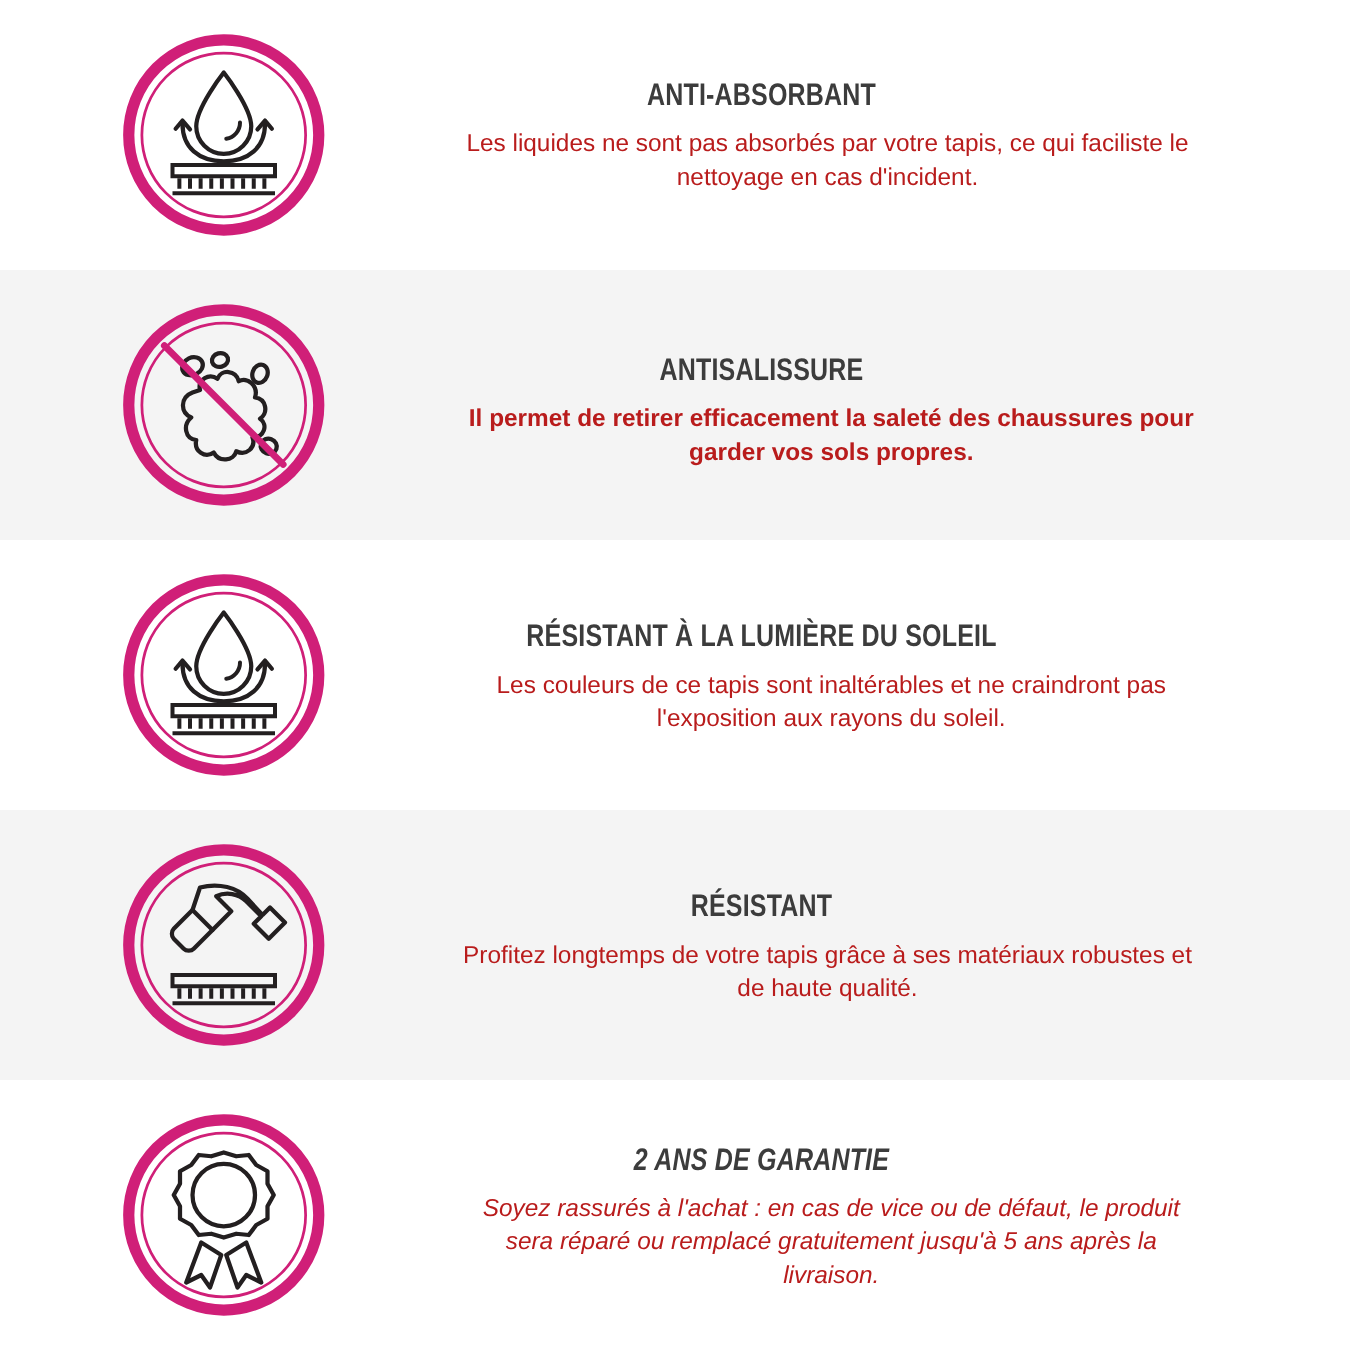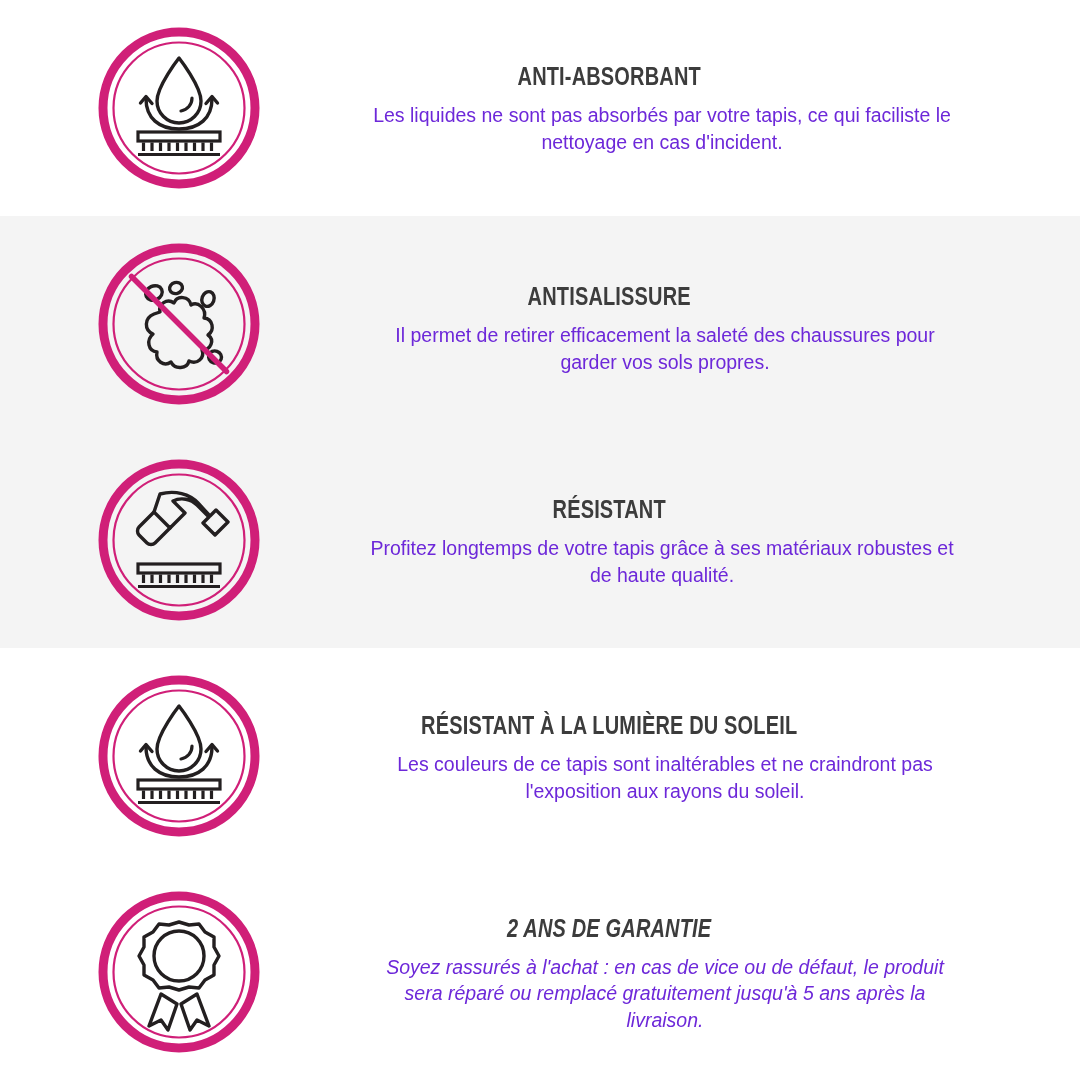--- a/index.html
+++ b/index.html
@@ -74,32 +74,32 @@
     transform: scaleX(0.80);
     transform-origin: left center;
     margin: 0 0 12px 0;
     white-space: nowrap;
   }
   .feature-desc {
     font-family: "Liberation Sans", sans-serif;
     font-weight: normal;
     font-size: 19.5px;
     line-height: 1.35;
-    color: #6d28d9;
+    color: #b91c1c;
     margin: 0;
     max-width: 600px;
   }
 
   
   .row-1 .text-cell { padding-left: 22px; padding-top: 2px; }
   .row-2 .text-cell { padding-left: 22px; padding-top: 10px; }
   .row-3 .text-cell { padding-left: 22px; padding-top: 4px; }
   .row-4 .text-cell { padding-left: 22px; padding-top: 4px; }
   .row-5 .text-cell { padding-left: 22px; padding-top: 4px; font-style: italic; }
-  .row-2 .feature-desc { padding-left: 3px; }
+  .row-2 .feature-desc { padding-left: 3px; font-weight: bold; }
   .row-3 .feature-desc { padding-left: 3px; }
   .row-5 .feature-desc { padding-left: 3px; }
 </style>
 </head>
 <body>
 
 <div id="feature-list">
 
   <div class="feature-row row-1">
     <div class="icon-cell">
@@ -156,85 +156,85 @@
           <line x1="34.5" y1="34.5" x2="129.5" y2="129.5" stroke="#d01f78" stroke-width="5.5" stroke-linecap="round"></line>
         </svg>
       </div>
     </div>
     <div class="text-cell">
       <h2 class="feature-title">ANTISALISSURE</h2>
       <p class="feature-desc">Il permet de retirer efficacement la saleté des chaussures pour garder vos sols propres.</p>
     </div>
   </div>
 
-  <div class="feature-row row-4 alt">
-    <div class="icon-cell">
-      <div class="icon-badge">
-        <svg viewBox="0 0 164 164" xmlns="http://www.w3.org/2000/svg">
-          <circle cx="82" cy="82" r="76" fill="none" stroke="#d01f78" stroke-width="9"></circle>
-          <circle cx="82" cy="82" r="65.5" fill="none" stroke="#d01f78" stroke-width="2.2"></circle>
-          <g fill="none" stroke="#231f20" stroke-width="3.4" stroke-linecap="round" stroke-linejoin="round">
-            <path d="M63 36 C78 32 93 36 101 45 L113 58 L119 52 L131 64 L118 77 L106 65 L112 59
-                     L100 47 C94 41 84 39 76 43 L88 55 L73 70 L57 54 Z"></path>
-            <path d="M57 54 L42 69 C40 71 40 75 42 77 L50 85 C52 87 56 87 58 85 L73 70"></path>
+  <div class="feature-row row-3">
+    <div class="icon-cell">
+      <div class="icon-badge">
+        <svg viewBox="0 0 164 164" xmlns="http://www.w3.org/2000/svg">
+          <circle cx="82" cy="82" r="76" fill="none" stroke="#d01f78" stroke-width="9"></circle>
+          <circle cx="82" cy="82" r="65.5" fill="none" stroke="#d01f78" stroke-width="2.2"></circle>
+          <g fill="none" stroke="#231f20" stroke-width="3.4" stroke-linecap="round" stroke-linejoin="round">
+            <path d="M82 32 C82 32 60 60 60 75 A22 22 0 0 0 104 75 C104 60 82 32 82 32 Z"></path>
+            <path d="M95 72 A13 13 0 0 1 84 85" stroke-width="3.2"></path>
+            <path d="M49 73 C49 92 62 103 82 103 C102 103 115 92 115 73"></path>
+            <path d="M43.5 77 L49 70.5 L55 77.5"></path>
+            <path d="M109 77.5 L115 70.5 L120.5 77"></path>
           </g>
           <g stroke="#231f20" stroke-width="3.2" fill="none" stroke-linecap="butt">
             <rect x="41" y="106" width="82" height="9" fill="none"></rect>
             <line x1="41" y1="128.5" x2="123" y2="128.5"></line>
             <line x1="46.5" y1="116.5" x2="46.5" y2="125"></line>
             <line x1="55" y1="116.5" x2="55" y2="125"></line>
             <line x1="63.5" y1="116.5" x2="63.5" y2="125"></line>
             <line x1="72" y1="116.5" x2="72" y2="125"></line>
             <line x1="80.5" y1="116.5" x2="80.5" y2="125"></line>
             <line x1="89" y1="116.5" x2="89" y2="125"></line>
             <line x1="97.5" y1="116.5" x2="97.5" y2="125"></line>
             <line x1="106" y1="116.5" x2="106" y2="125"></line>
             <line x1="114.5" y1="116.5" x2="114.5" y2="125"></line>
           </g>
         </svg>
       </div>
     </div>
     <div class="text-cell">
-      <h2 class="feature-title">RÉSISTANT</h2>
-      <p class="feature-desc">Profitez longtemps de votre tapis grâce à ses matériaux robustes et de haute qualité.</p>
-    </div>
-  </div>
-
-  <div class="feature-row row-3">
-    <div class="icon-cell">
-      <div class="icon-badge">
-        <svg viewBox="0 0 164 164" xmlns="http://www.w3.org/2000/svg">
-          <circle cx="82" cy="82" r="76" fill="none" stroke="#d01f78" stroke-width="9"></circle>
-          <circle cx="82" cy="82" r="65.5" fill="none" stroke="#d01f78" stroke-width="2.2"></circle>
-          <g fill="none" stroke="#231f20" stroke-width="3.4" stroke-linecap="round" stroke-linejoin="round">
-            <path d="M82 32 C82 32 60 60 60 75 A22 22 0 0 0 104 75 C104 60 82 32 82 32 Z"></path>
-            <path d="M95 72 A13 13 0 0 1 84 85" stroke-width="3.2"></path>
-            <path d="M49 73 C49 92 62 103 82 103 C102 103 115 92 115 73"></path>
-            <path d="M43.5 77 L49 70.5 L55 77.5"></path>
-            <path d="M109 77.5 L115 70.5 L120.5 77"></path>
+      <h2 class="feature-title">RÉSISTANT À LA LUMIÈRE DU SOLEIL</h2>
+      <p class="feature-desc">Les couleurs de ce tapis sont inaltérables et ne craindront pas l'exposition aux rayons du soleil.</p>
+    </div>
+  </div>
+
+  <div class="feature-row row-4 alt">
+    <div class="icon-cell">
+      <div class="icon-badge">
+        <svg viewBox="0 0 164 164" xmlns="http://www.w3.org/2000/svg">
+          <circle cx="82" cy="82" r="76" fill="none" stroke="#d01f78" stroke-width="9"></circle>
+          <circle cx="82" cy="82" r="65.5" fill="none" stroke="#d01f78" stroke-width="2.2"></circle>
+          <g fill="none" stroke="#231f20" stroke-width="3.4" stroke-linecap="round" stroke-linejoin="round">
+            <path d="M63 36 C78 32 93 36 101 45 L113 58 L119 52 L131 64 L118 77 L106 65 L112 59
+                     L100 47 C94 41 84 39 76 43 L88 55 L73 70 L57 54 Z"></path>
+            <path d="M57 54 L42 69 C40 71 40 75 42 77 L50 85 C52 87 56 87 58 85 L73 70"></path>
           </g>
           <g stroke="#231f20" stroke-width="3.2" fill="none" stroke-linecap="butt">
             <rect x="41" y="106" width="82" height="9" fill="none"></rect>
             <line x1="41" y1="128.5" x2="123" y2="128.5"></line>
             <line x1="46.5" y1="116.5" x2="46.5" y2="125"></line>
             <line x1="55" y1="116.5" x2="55" y2="125"></line>
             <line x1="63.5" y1="116.5" x2="63.5" y2="125"></line>
             <line x1="72" y1="116.5" x2="72" y2="125"></line>
             <line x1="80.5" y1="116.5" x2="80.5" y2="125"></line>
             <line x1="89" y1="116.5" x2="89" y2="125"></line>
             <line x1="97.5" y1="116.5" x2="97.5" y2="125"></line>
             <line x1="106" y1="116.5" x2="106" y2="125"></line>
             <line x1="114.5" y1="116.5" x2="114.5" y2="125"></line>
           </g>
         </svg>
       </div>
     </div>
     <div class="text-cell">
-      <h2 class="feature-title">RÉSISTANT À LA LUMIÈRE DU SOLEIL</h2>
-      <p class="feature-desc">Les couleurs de ce tapis sont inaltérables et ne craindront pas l'exposition aux rayons du soleil.</p>
+      <h2 class="feature-title">RÉSISTANT</h2>
+      <p class="feature-desc">Profitez longtemps de votre tapis grâce à ses matériaux robustes et de haute qualité.</p>
     </div>
   </div>
 
   <div class="feature-row row-5">
     <div class="icon-cell">
       <div class="icon-badge">
         <svg viewBox="0 0 164 164" xmlns="http://www.w3.org/2000/svg">
           <circle cx="82" cy="82" r="76" fill="none" stroke="#d01f78" stroke-width="9"></circle>
           <circle cx="82" cy="82" r="65.5" fill="none" stroke="#d01f78" stroke-width="2.2"></circle>
           <g fill="none" stroke="#231f20" stroke-width="3.4" stroke-linecap="round" stroke-linejoin="round">

